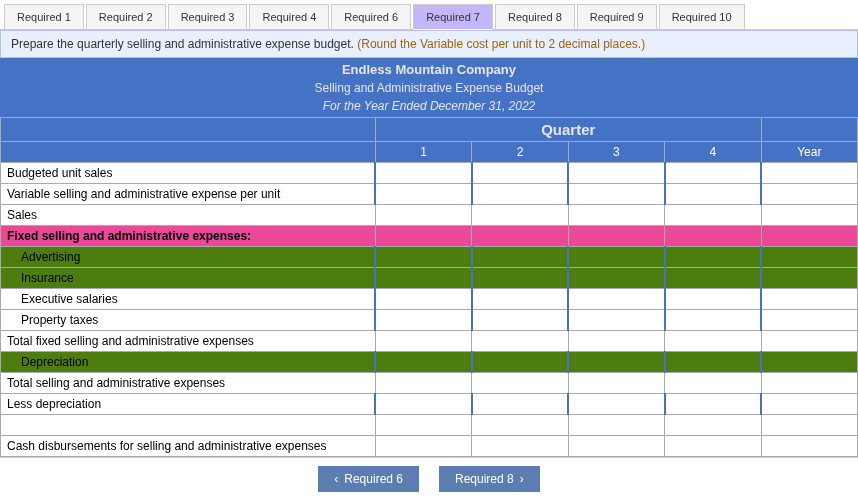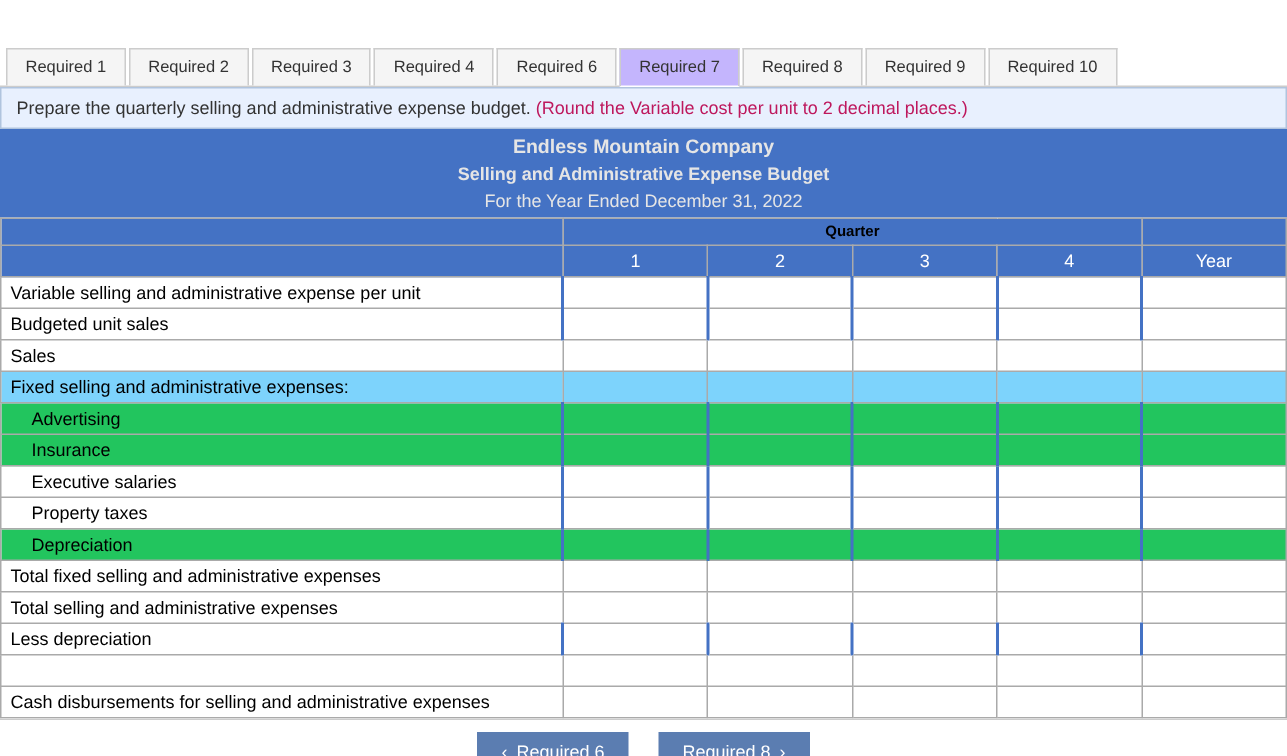--- a/index.html
+++ b/index.html
@@ -1,19 +1,19 @@
 <!DOCTYPE html>
 <html><head>
   <meta charset="utf-8">
   <style>
     * { box-sizing: border-box; margin: 0; padding: 0; }
     body { font-family: Arial, sans-serif; font-size: 12px; background: #fff; width: 858px; }
 
     
-    .tabs { display: flex; border-bottom: 1px solid #ccc; background: #fff; padding: 4px 4px 0 4px; margin-top: 28px; }
+    .tabs { display: flex; border-bottom: 1px solid #ccc; background: #fff; padding: 4px 4px 0 4px; }
     .tab {
       padding: 6px 12px;
       border: 1px solid #ccc;
       border-bottom: none;
       cursor: pointer;
       background: #f5f5f5;
       margin-right: 2px;
       font-size: 11px;
       color: #333;
     }
@@ -26,21 +26,21 @@
 
     
     .instruction {
       background: #e8f0fe;
       border: 1px solid #b0c4de;
       padding: 6px 10px;
       font-size: 12px;
       color: #333;
       margin: 0;
     }
-    .instruction span.red { color: #be185d; }
+    .instruction span.red { color: #a16207; }
 
     
     .content { padding: 0; }
 
     
     .table-container { width: 100%; }
 
     
     .header-section {
       background: #4472c4;
@@ -48,43 +48,43 @@
       text-align: center;
     }
     .header-section .company-name {
       font-weight: bold;
       font-size: 13px;
       padding: 4px 0 2px 0;
     }
     .header-section .budget-title {
       font-size: 12px;
       padding: 2px 0;
-      font-weight: bold;
     }
     .header-section .date-line {
       font-size: 12px;
       padding: 2px 0 4px 0;
+      font-style: italic;
     }
 
     table {
       width: 100%;
       border-collapse: collapse;
     }
 
     .col-label { width: 350px; }
     .col-q { width: 90px; }
     .col-year { width: 90px; }
 
     
     .quarter-header-row td {
       background: #4472c4;
-      color: #000000;
+      color: #e5e5e5;
       text-align: center;
       font-weight: bold;
-      font-size: 10px;
+      font-size: 15px;
       border: 1px solid #aaa;
       padding: 3px 4px;
     }
     .quarter-header-row td.label-cell {
       background: #4472c4;
       border-right: 1px solid #aaa;
     }
 
     
     .col-num-row td {
@@ -111,25 +111,25 @@
       padding-left: 6px;
     }
     .data-row td.indent {
       padding-left: 20px;
     }
     .data-row td.value-cell {
       text-align: right;
       min-width: 80px;
     }
     .data-row.section-header td {
-      background: #7dd3fc;
-      font-weight: normal;
+      background: #ec4899;
+      font-weight: bold;
     }
     .data-row.shaded td {
-      background: #22c55e;
+      background: #4d7c0f;
       margin-top: 34px;
     }
 
     
     .input-cell {
       background: #fff;
       border-left: 2px solid #4472c4 !important;
       min-height: 20px;
     }
 
@@ -196,30 +196,30 @@
       <tr class="col-num-row">
         <td class="label-cell col-label"></td>
         <td class="col-q">1</td>
         <td class="col-q">2</td>
         <td class="col-q">3</td>
         <td class="col-q">4</td>
         <td class="col-year">Year</td>
       </tr>
 
       <tr class="data-row">
+        <td class="label-cell">Budgeted unit sales</td>
+        <td class="value-cell input-cell"></td>
+        <td class="value-cell input-cell"></td>
+        <td class="value-cell input-cell"></td>
+        <td class="value-cell input-cell"></td>
+        <td class="value-cell input-cell"></td>
+      </tr>
+
+      <tr class="data-row">
         <td class="label-cell">Variable selling and administrative expense per unit</td>
-        <td class="value-cell input-cell"></td>
-        <td class="value-cell input-cell"></td>
-        <td class="value-cell input-cell"></td>
-        <td class="value-cell input-cell"></td>
-        <td class="value-cell input-cell"></td>
-      </tr>
-
-      <tr class="data-row">
-        <td class="label-cell">Budgeted unit sales</td>
         <td class="value-cell input-cell"></td>
         <td class="value-cell input-cell"></td>
         <td class="value-cell input-cell"></td>
         <td class="value-cell input-cell"></td>
         <td class="value-cell input-cell"></td>
       </tr>
 
       <tr class="data-row">
         <td class="label-cell">Sales</td>
         <td class="value-cell"></td>
@@ -267,36 +267,36 @@
 
       <tr class="data-row">
         <td class="label-cell indent">Property taxes</td>
         <td class="value-cell input-cell"></td>
         <td class="value-cell input-cell"></td>
         <td class="value-cell input-cell"></td>
         <td class="value-cell input-cell"></td>
         <td class="value-cell input-cell"></td>
       </tr>
 
+      <tr class="data-row">
+        <td class="label-cell">Total fixed selling and administrative expenses</td>
+        <td class="value-cell"></td>
+        <td class="value-cell"></td>
+        <td class="value-cell"></td>
+        <td class="value-cell"></td>
+        <td class="value-cell"></td>
+      </tr>
+
       <tr class="data-row shaded">
         <td class="label-cell indent">Depreciation</td>
         <td class="value-cell input-cell"></td>
         <td class="value-cell input-cell"></td>
         <td class="value-cell input-cell"></td>
         <td class="value-cell input-cell"></td>
         <td class="value-cell input-cell"></td>
-      </tr>
-
-      <tr class="data-row">
-        <td class="label-cell">Total fixed selling and administrative expenses</td>
-        <td class="value-cell"></td>
-        <td class="value-cell"></td>
-        <td class="value-cell"></td>
-        <td class="value-cell"></td>
-        <td class="value-cell"></td>
       </tr>
 
       <tr class="data-row">
         <td class="label-cell">Total selling and administrative expenses</td>
         <td class="value-cell"></td>
         <td class="value-cell"></td>
         <td class="value-cell"></td>
         <td class="value-cell"></td>
         <td class="value-cell"></td>
       </tr>

